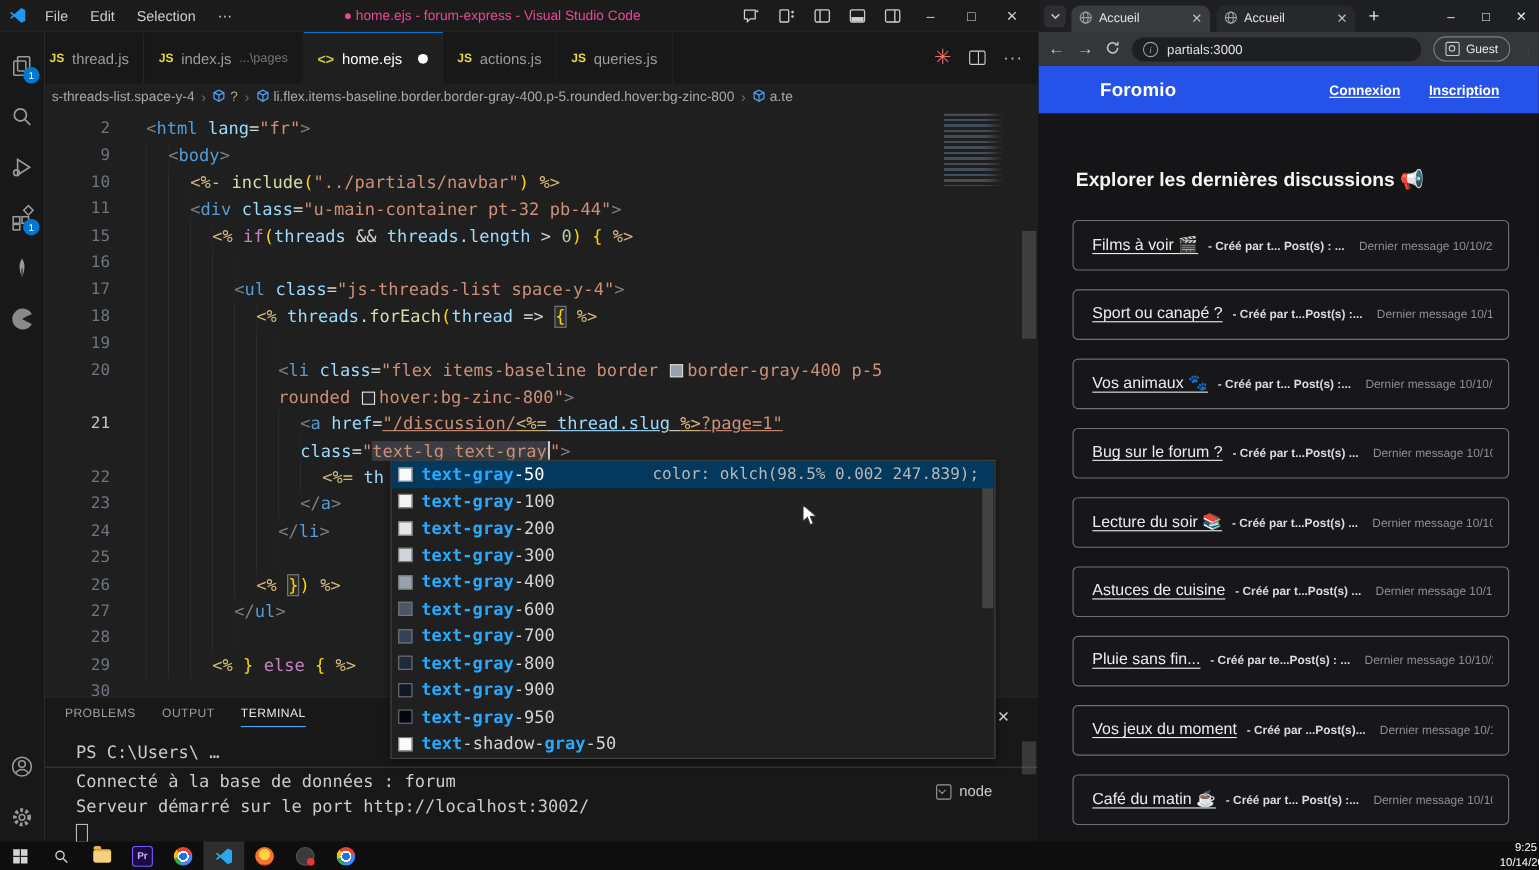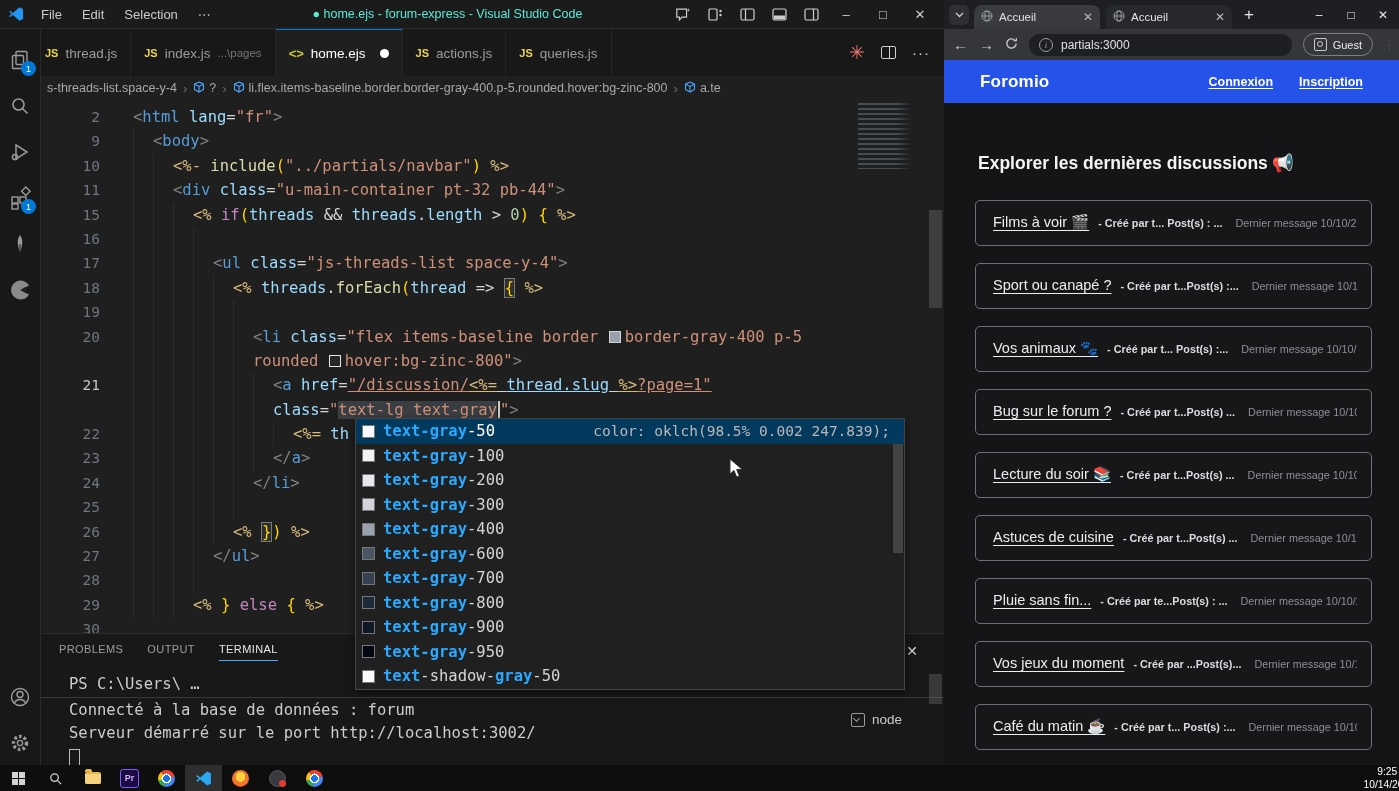--- a/index.html
+++ b/index.html
@@ -4,21 +4,21 @@
 <style>
   html,body{margin:0;padding:0;background:#000;}
   .screen{position:relative;width:1399px;height:791px;background:#000;overflow:hidden;
     font-family:"Liberation Sans",sans-serif;-webkit-font-smoothing:antialiased;}
 
   
   .vscode{position:absolute;left:0;top:0;width:944px;height:765px;background:#1f1f1f;}
   .titlebar{height:28px;background:#1b1b1b;border-bottom:1px solid #2a2a2a;display:flex;align-items:center;color:#cccccc;font-size:13px;}
   .tb-left{display:flex;align-items:center;gap:2px;padding-left:8px;}
   .menu-item{padding:2px 9px;border-radius:4px;}
-  .tb-title{flex:1;text-align:center;color:#5eead4;font-size:12.5px;white-space:nowrap;overflow:hidden;}
+  .tb-title{flex:1;text-align:center;color:#ec4899;font-size:12.5px;white-space:nowrap;overflow:hidden;}
   .tb-right{display:flex;align-items:center;gap:17px;padding-right:14px;color:#cfcfcf;}
   .tb-right svg{display:block;}
   .wc{font-size:13px;width:20px;text-align:center;}
 
   .vs-body{display:flex;height:737px;}
   .activitybar{width:40px;background:#181818;border-right:1px solid #2a2a2a;display:flex;flex-direction:column;align-items:center;padding-top:8px;}
   .ab-icon{width:40px;height:46px;display:flex;align-items:center;justify-content:center;position:relative;}
   .ab-badge{position:absolute;bottom:7px;right:4px;min-width:15px;height:15px;border-radius:8px;background:#0078d4;color:#fff;
     font-size:9px;display:flex;align-items:center;justify-content:center;}
   .ab-spacer{flex:1;}
@@ -108,21 +108,21 @@
   .b-nav{color:#c7c9cc;font-size:15px;line-height:1;}
   .b-address{flex:1;height:22px;background:#1e1f22;border-radius:11px;display:flex;align-items:center;padding:0 10px;gap:8px;color:#dfe1e5;font-size:12px;min-width:0;}
   .info-icon{width:12px;height:12px;border:1px solid #9aa0a6;border-radius:50%;color:#9aa0a6;font-size:8.5px;display:flex;align-items:center;justify-content:center;flex:none;font-family:"Liberation Serif",serif;font-style:italic;}
   .b-guest{height:21px;border:1px solid #7d8085;border-radius:12px;display:flex;align-items:center;gap:6px;padding:0 10px;color:#e8eaed;font-size:11px;flex:none;}
   .guest-ico{width:11px;height:11px;border:1px solid #c7c9cc;border-radius:2px;position:relative;}
   .guest-ico:after{content:"";position:absolute;left:2.5px;top:2px;width:4px;height:4px;border-radius:50%;border:1px solid #c7c9cc;}
   .b-menu{color:#c7c9cc;font-size:13px;letter-spacing:0;width:6px;overflow:hidden;flex:none;}
 
   .site{flex:1;background:#151518;overflow:hidden;position:relative;}
   .site-nav{height:43px;display:flex;align-items:center;padding:0 36px;color:#fff;}
-  .brand{font-size:17px;font-weight:800;letter-spacing:.2px;}
+  .brand{font-size:17px;font-weight:800;letter-spacing:.2px;margin-left:20px;}
   .site-links{margin-left:auto;display:flex;gap:26px;font-size:12.5px;font-weight:600;}
   .site-links a{color:#fff;text-decoration:underline;text-underline-offset:2px;}
   .site-main{padding:50px 27px 0 31px;}
   .site-heading{margin:0 0 26px 3px;font-size:17.5px;font-weight:700;color:#f4f4f5;}
   .threads-list{list-style:none;margin:0;padding:0;}
   .thread-card{height:46px;border:1px solid #6f6f78;border-radius:5px;margin-bottom:17px;display:flex;align-items:baseline;
     padding:13px 14px 0 17px;gap:9px;overflow:hidden;white-space:nowrap;box-sizing:border-box;background:#17171a;}
   .thread-title{color:#ededf0;font-size:14.5px;text-decoration:underline;text-underline-offset:3px;flex:none;}
   .thread-meta{color:#dcdce0;font-size:10.8px;font-weight:700;flex:none;}
   .thread-last{color:#8e8e96;font-size:10.8px;margin-left:4px;overflow:hidden;}

